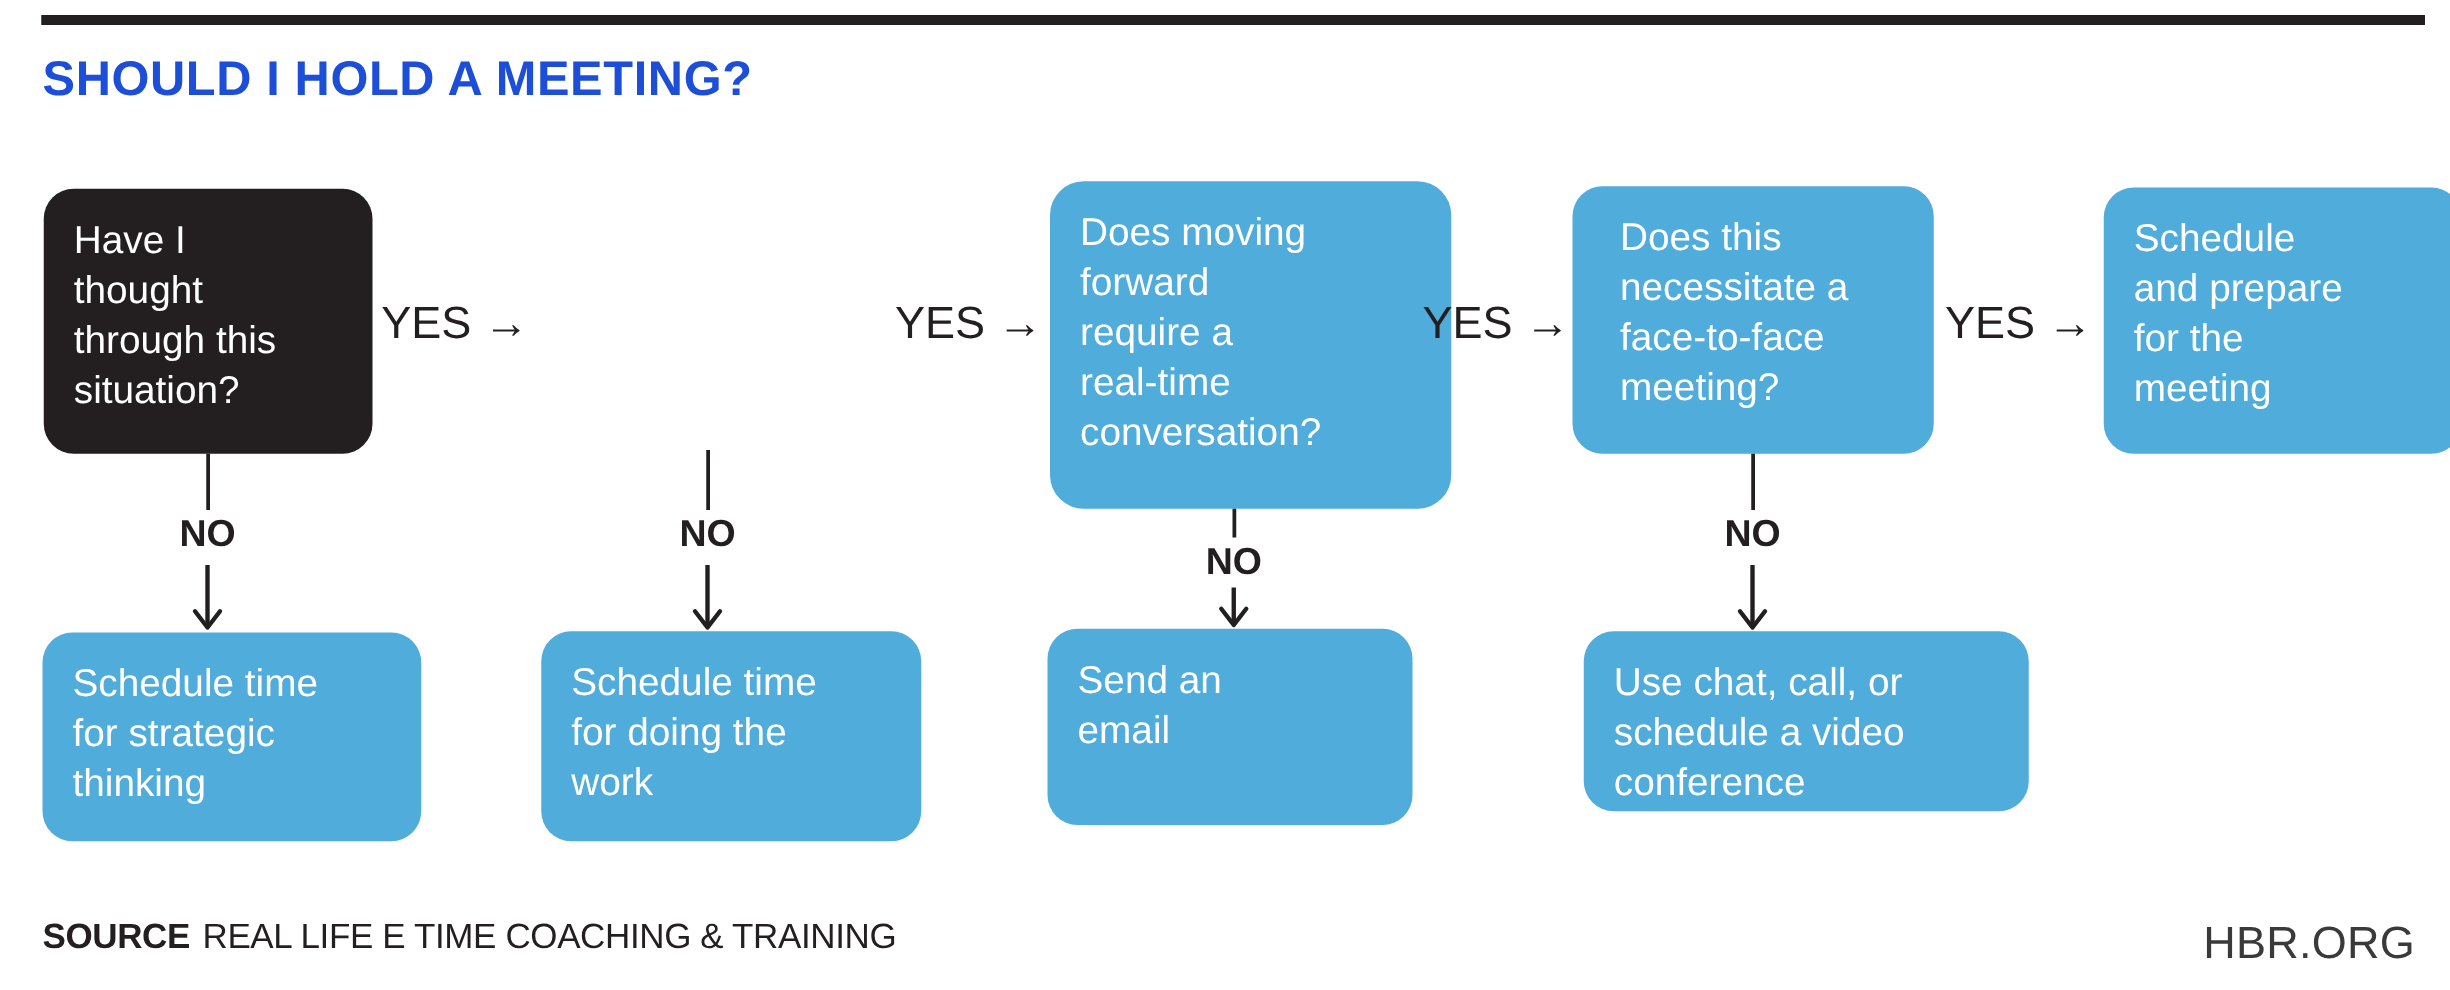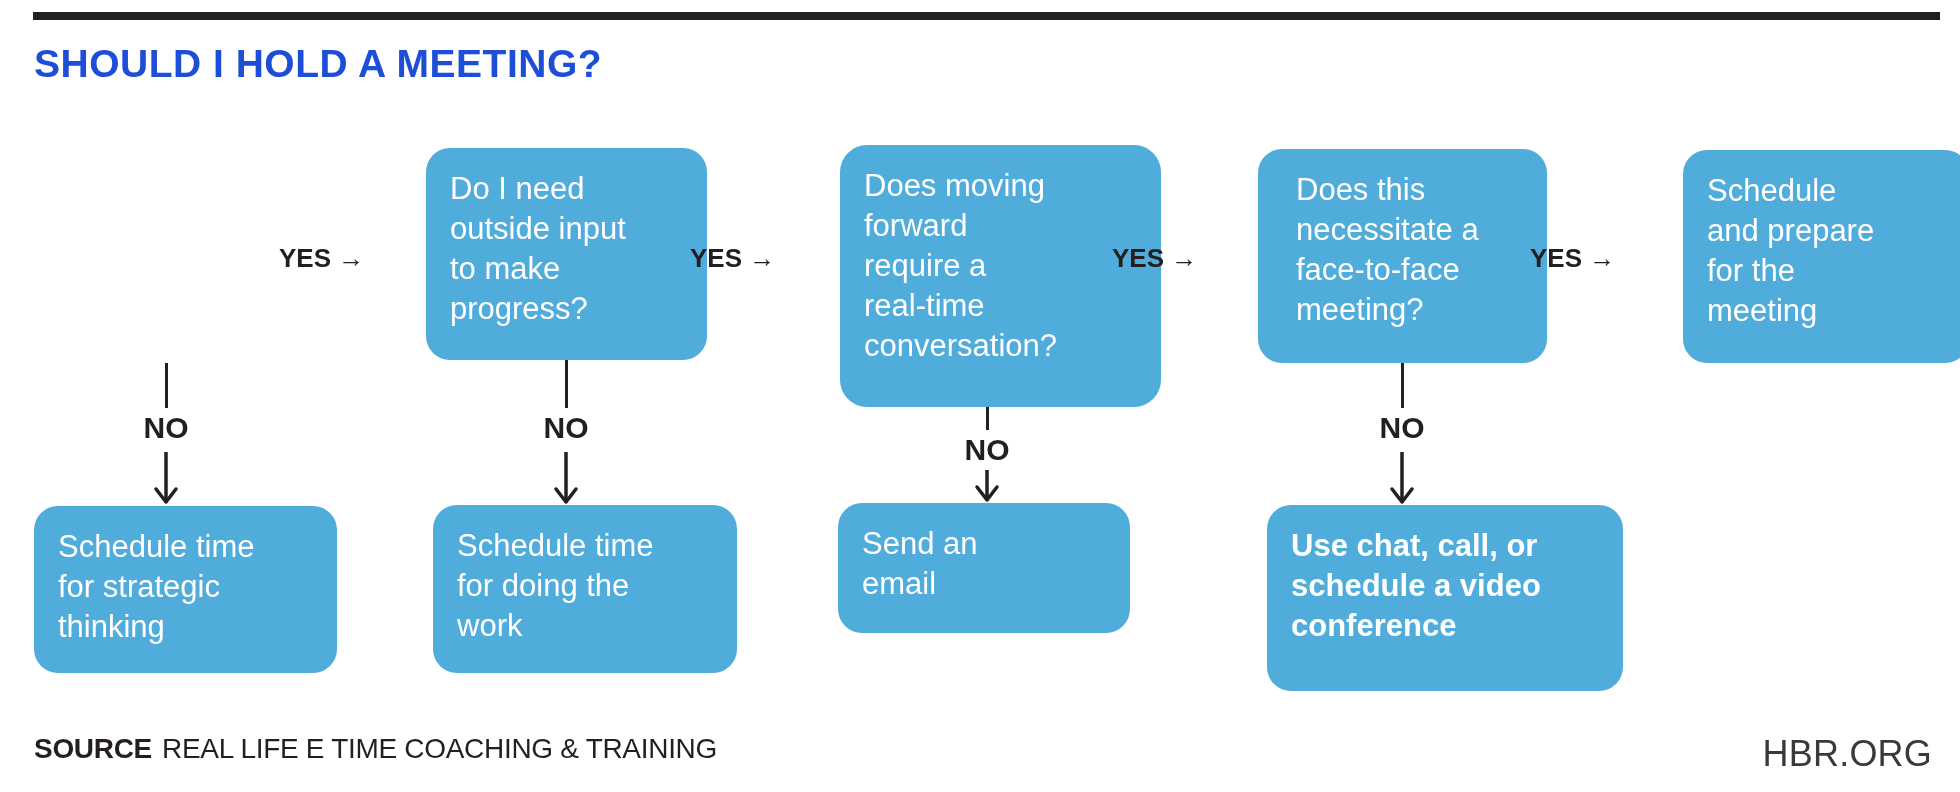--- a/index.html
+++ b/index.html
@@ -31,26 +31,26 @@
   }
   .box.blue{background:#50acdb;}
   .box.black{background:#231f20;}
   .q1{left:35px;top:151px;width:263px;height:212px;}
   .q2{left:426px;top:148px;width:281px;height:212px;}
   .q3{left:840px;top:145px;width:321px;height:262px;border-radius:27px;}
   .q4{left:1258px;top:149px;width:289px;height:214px;padding-left:38px;}
   .q5{left:1683px;top:150px;width:286px;height:213px;}
   .o1{left:34px;top:506px;width:303px;height:167px;}
   .o2{left:433px;top:505px;width:304px;height:168px;}
-  .o3{left:838px;top:503px;width:292px;height:130px;}
-  .o4{left:1267px;top:505px;width:356px;height:186px;font-weight:bold;}
+  .o3{left:838px;top:503px;width:292px;height:157px;}
+  .o4{left:1267px;top:505px;width:356px;height:144px;}
   .yes{
     position:absolute;top:240px;width:170px;
-    text-align:left;
-    font-size:26px;line-height:36px;font-weight:bold;
+    text-align:center;
+    font-size:36px;line-height:36px;font-weight:normal;
     color:#231f20;white-space:nowrap;
   }
   .yes1{left:279px;}
   .yes2{left:690px;}
   .yes3{left:1112px;}
   .yes4{left:1530px;}
   .no-label{
     position:absolute;width:120px;text-align:center;
     font-size:30px;line-height:40px;font-weight:bold;color:#231f20;
   }
@@ -82,24 +82,24 @@
 </style>
 </head>
 <body>
 
 <div id="canvas">
 
   <div class="topbar"></div>
 
   <div class="title">SHOULD I HOLD A MEETING?</div>
 
-  <div class="box blue q2">Do I need
-outside input
-to make
-progress?</div>
+  <div class="box black q1">Have I
+thought
+through this
+situation?</div>
   <div class="box blue q3">Does moving
 forward
 require a
 real-time
 conversation?</div>
   <div class="box blue q4">Does this
 necessitate a
 face-to-face
 meeting?</div>
   <div class="box blue q5">Schedule

